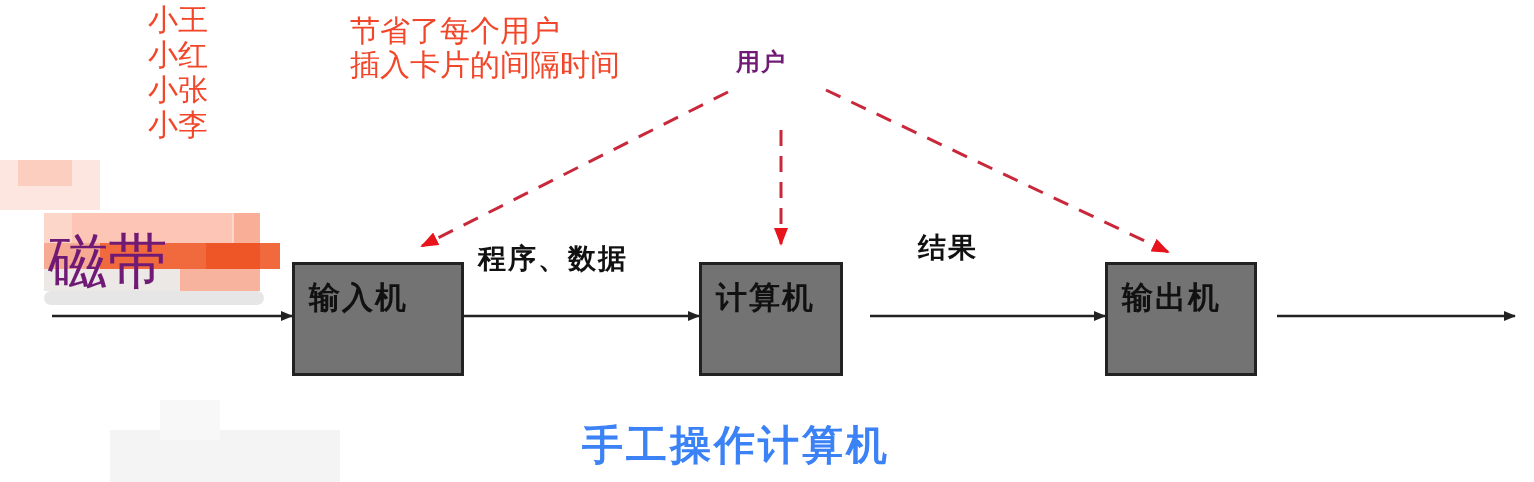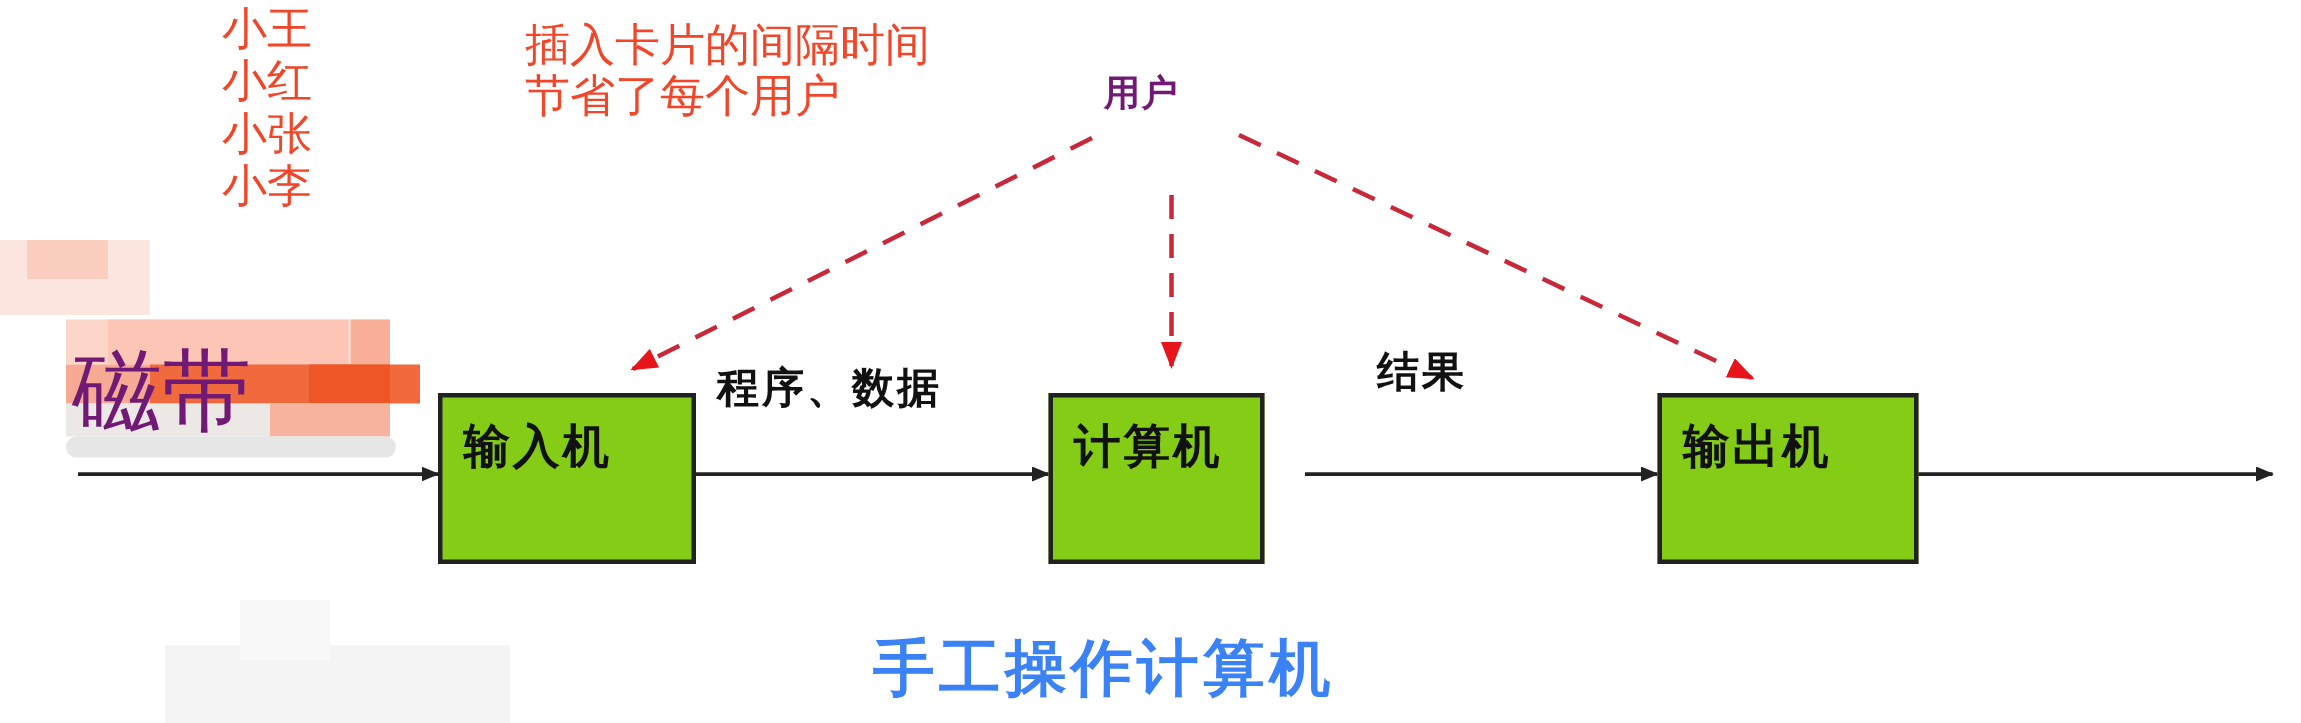--- a/index.html
+++ b/index.html
@@ -1,21 +1,21 @@
 <!DOCTYPE html>
 <html><head>
   <meta charset="utf-8">
   <style>
     html, body { margin: 0; padding: 0; background: #ffffff; }
     body { width: 1534px; height: 482px; position: relative; overflow: hidden; font-family: "DejaVu Sans", sans-serif; }
     .abs { position: absolute; }
     .users-list { left: 148px; top: 2px; color: #f2462a; font-size: 30px; line-height: 35px; }
     .note { left: 350px; top: 14px; color: #f2462a; font-size: 30px; line-height: 34px; white-space: nowrap; }
     .user-label { left: 736px; top: 46px; color: #701a75; font-size: 24px; font-weight: bold; letter-spacing: 1px; }
-    .box { border: 3px solid #222; background: #84cc16; box-sizing: border-box; }
+    .box { border: 3px solid #222; background: #737373; box-sizing: border-box; }
     .box-label { position: absolute; left: 14px; top: 12px; font-size: 31px; font-weight: bold; color: #111; white-space: nowrap; letter-spacing: 2px; }
     .flow-label { font-size: 28px; font-weight: bold; color: #111; white-space: nowrap; letter-spacing: 2px; }
     .caption { left: 582px; top: 418px; color: #3b82f6; font-size: 41px; font-weight: bold; letter-spacing: 3px; }
     .tape-label { left: 48px; top: 226px; color: #701a75; font-size: 60px; line-height: 70px; }
     svg.overlay { position: absolute; left: 0; top: 0; }
   </style>
 </head>
 <body>
 
 <svg class="overlay" width="1534" height="482">
@@ -37,22 +37,22 @@
 </svg>
 
 <div class="abs users-list">
   <div>小王</div>
   <div>小红</div>
   <div>小张</div>
   <div>小李</div>
 </div>
 
 <div class="abs note">
+  <div>节省了每个用户</div>
   <div>插入卡片的间隔时间</div>
-  <div>节省了每个用户</div>
 </div>
 
 <div class="abs user-label">用户</div>
 
 <div class="abs tape-label">磁带</div>
 
 <svg class="overlay" width="1534" height="482">
   <defs>
     <marker id="arrBlack" markerWidth="12" markerHeight="10" refX="11" refY="5" orient="auto" markerUnits="userSpaceOnUse">
       <path d="M0,0 L12,5 L0,10 Z" fill="#222"></path>
@@ -71,20 +71,20 @@
   <line x1="781" y1="130" x2="781" y2="244" stroke="#c8283a" stroke-width="3" stroke-dasharray="16,10" marker-end="url(#arrRed)"></line>
   <line x1="826" y1="90" x2="1168" y2="252" stroke="#c8283a" stroke-width="3" stroke-dasharray="16,12" marker-end="url(#arrRed)"></line>
 </svg>
 
 <div class="abs box" style="left:292px; top:262px; width:172px; height:114px;">
   <span class="box-label">输入机</span>
 </div>
 <div class="abs box" style="left:699px; top:262px; width:144px; height:114px;">
   <span class="box-label">计算机</span>
 </div>
-<div class="abs box" style="left:1105px; top:262px; width:174px; height:114px;">
+<div class="abs box" style="left:1105px; top:262px; width:152px; height:114px;">
   <span class="box-label">输出机</span>
 </div>
 
 <div class="abs flow-label" style="left:478px; top:240px;">程序、数据</div>
 <div class="abs flow-label" style="left:918px; top:229px;">结果</div>
 
 <div class="abs caption">手工操作计算机</div>
 
 </body></html>

